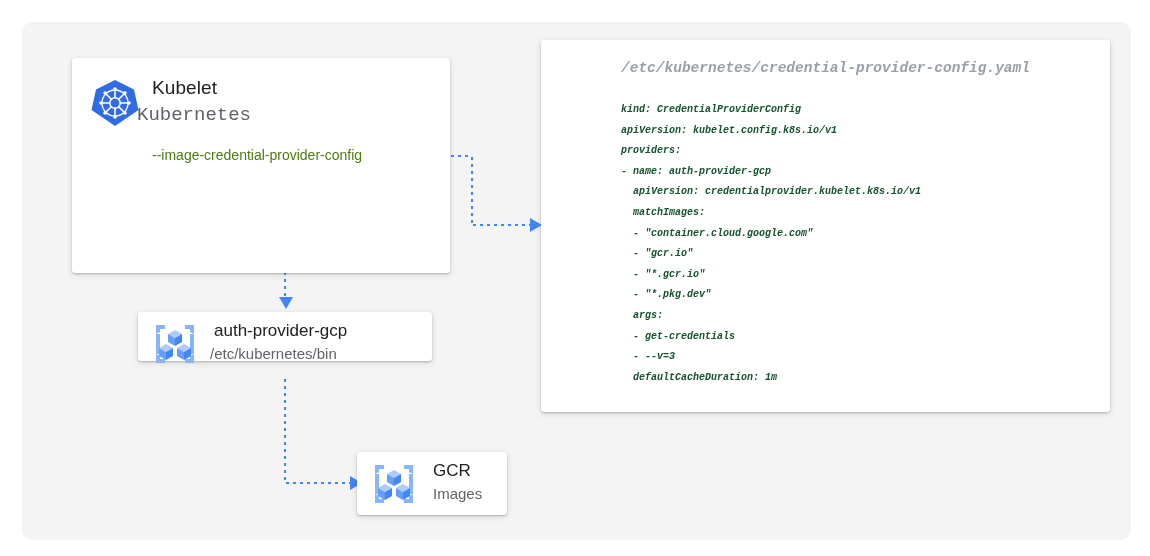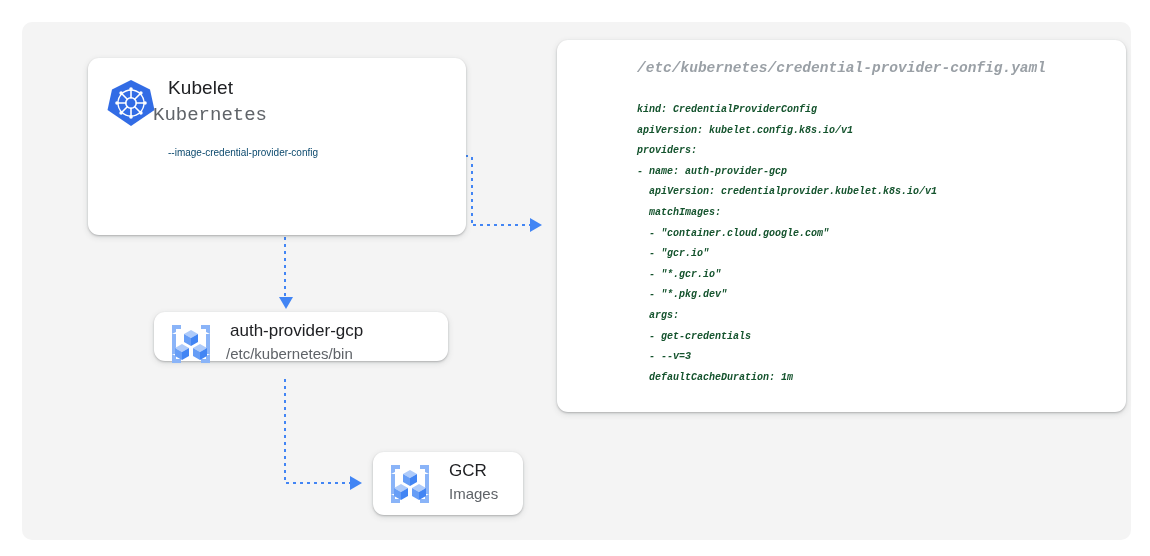--- a/index.html
+++ b/index.html
@@ -29,31 +29,30 @@
     width: 1109px;
     height: 518px;
     background: #f4f4f4;
     border-radius: 10px;
   }
 
   
   .card {
     position: absolute;
     background: #ffffff;
-    border-radius: 11px;
+    border-radius: 3px;
     box-shadow: 0 1px 2px rgba(60,64,67,0.30), 0 2px 6px rgba(60,64,67,0.15);
-    margin-left: 16px;
   }
 
   
   #kubelet-card {
     left: 72px;
     top: 58px;
     width: 378px;
-    height: 177px;
+    height: 215px;
   }
   #kubelet-card .k8s-icon {
     position: absolute;
     left: 18px;
     top: 20px;
     width: 50px;
     height: 50px;
   }
   #kubelet-card .title {
     position: absolute;
@@ -67,22 +66,22 @@
     position: absolute;
     left: 65px;
     top: 46px;
     font-size: 19px;
     color: #5f6368;
     font-family: Liberation Mono, monospace;
   }
   #kubelet-card .flag {
     position: absolute;
     left: 80px;
-    font-size: 10px;
-    color: #0c4a6e;
+    font-size: 14px;
+    color: #4d7c0f;
     white-space: nowrap;
   }
   #kubelet-card .flag.f1 { top: 89px; }
   #kubelet-card .flag.f2 { top: 113px; }
 
   
   #provider-card {
     left: 138px;
     top: 312px;
     width: 294px;

